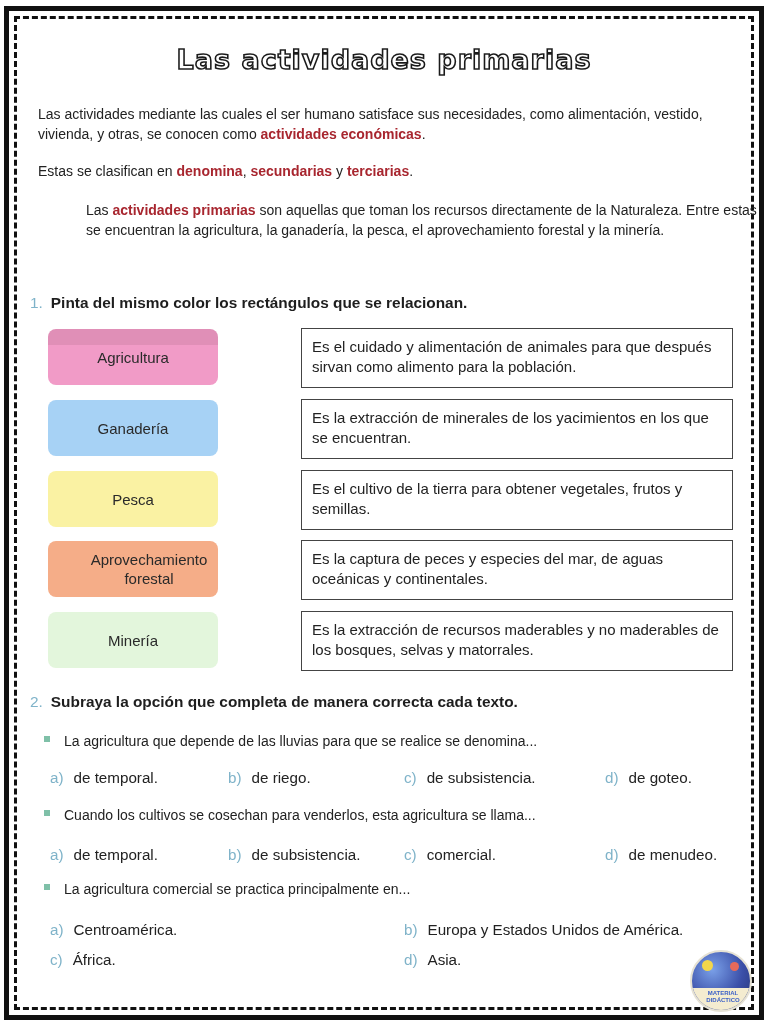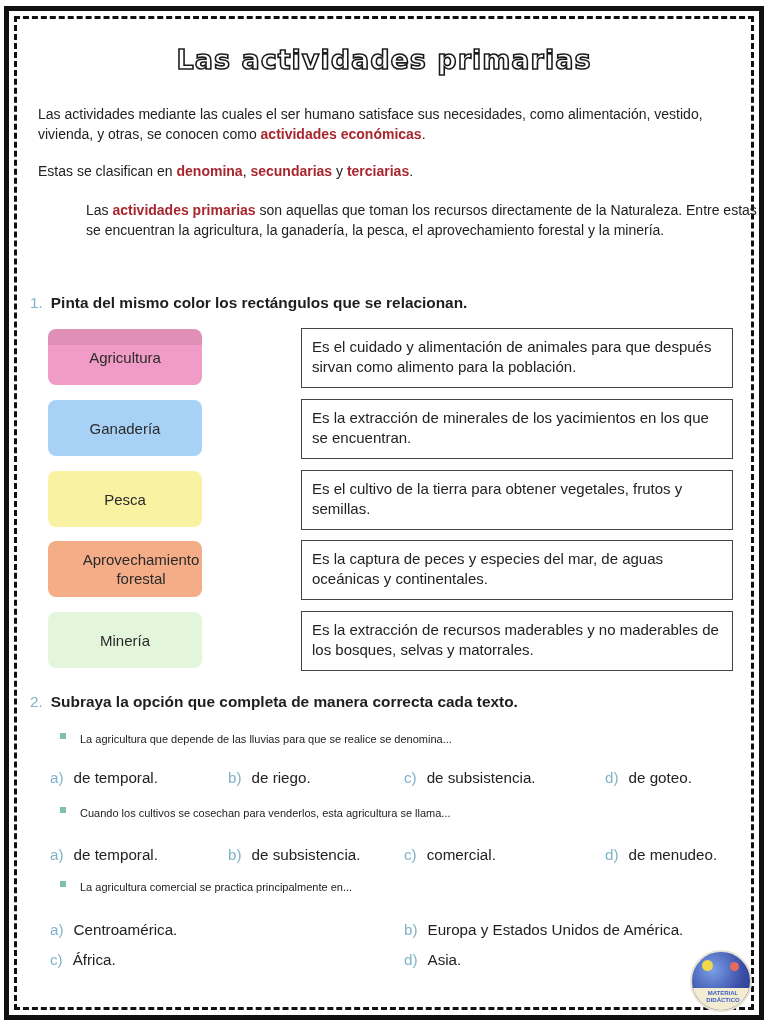--- a/index.html
+++ b/index.html
@@ -32,32 +32,32 @@
     #intro-3 { top: 200px; margin-left: 48px; }
 
     .q-heading {
       position: absolute; left: 30px; font-size: 15.4px; font-weight: bold; color: #1e1e1e;
     }
     .q-heading .num { color: #7fb3c9; font-weight: normal; margin-right: 8px; }
     #q1 { top: 294px; }
     #q2 { top: 693px; }
 
     .term-box {
-      position: absolute; left: 48px; width: 154px; height: 56px; border-radius: 8px;
+      position: absolute; left: 48px; width: 170px; height: 56px; border-radius: 8px;
       display: flex; align-items: center; justify-content: center; text-align: center;
       font-size: 15px; line-height: 19px; color: #2a2a2a;
     }
     .def-box {
       position: absolute; left: 301px; width: 432px; height: 60px;
       border: 1.5px solid #444; border-radius: 0;
       padding: 8px 10px 0 10px; font-size: 15px; line-height: 20px; color: #222;
     }
 
     .bullet-line {
-      position: absolute; left: 60px; font-size: 11px; color: #222;
+      position: absolute; left: 44px; font-size: 14px; color: #222;
     }
     .bullet-line .sq {
       display: inline-block; width: 6px; height: 6px; background: #7fc0a8; margin-right: 14px; vertical-align: 4px;
     }
     .opt {
       position: absolute; font-size: 15.2px; color: #222; white-space: nowrap;
     }
     .opt .letter { color: #7fb3c9; margin-right: 10px; }
 
     .badge {

